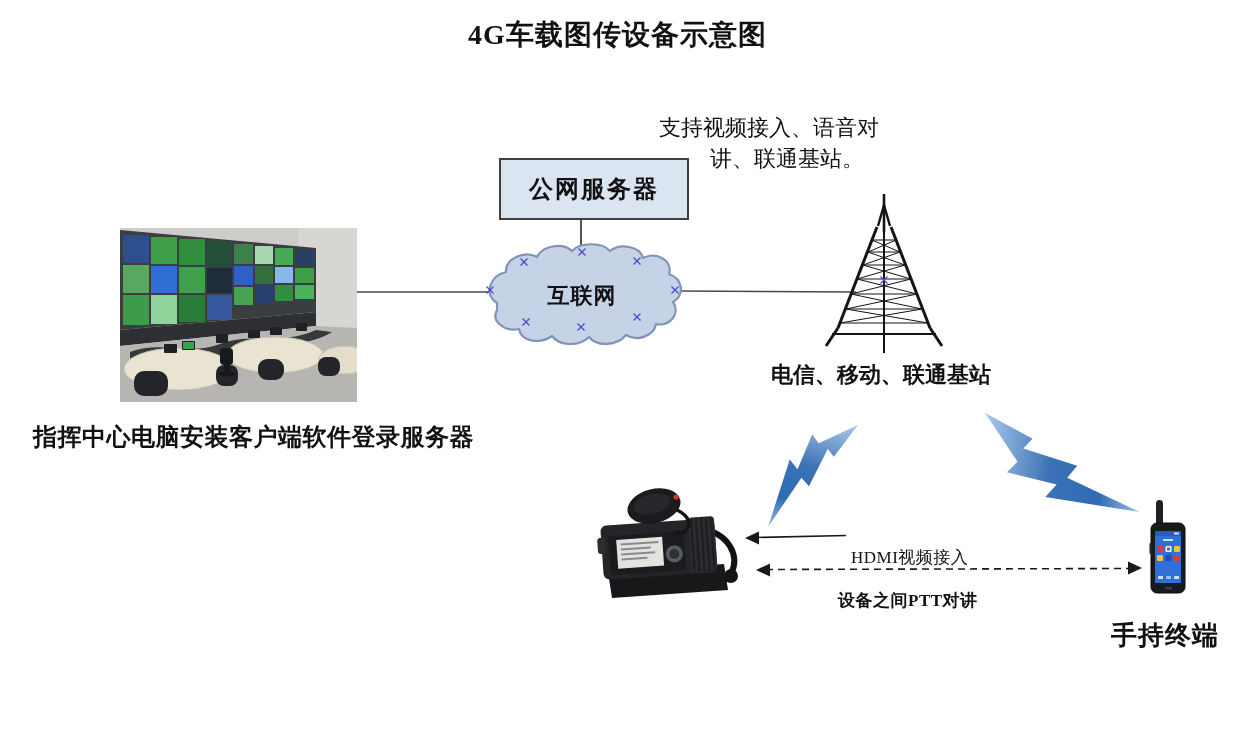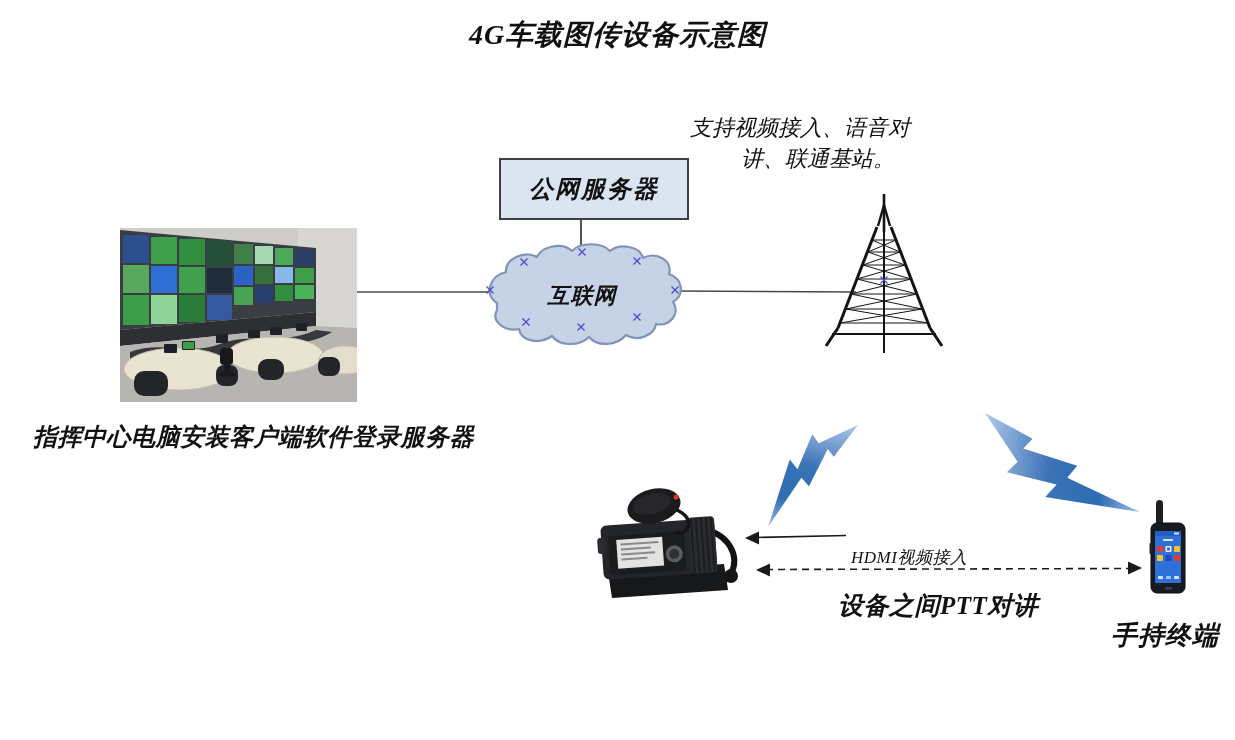--- a/index.html
+++ b/index.html
@@ -1,32 +1,32 @@
 <!DOCTYPE html>
 <html><head>
 <meta charset="utf-8">
 <style>
   html,body{margin:0;padding:0;background:#ffffff;}
   .canvas{
     position:relative;width:1235px;height:740px;background:#ffffff;overflow:hidden;
-    font-family:"Liberation Serif","DejaVu Serif",serif;color:#111;font-style:italic;
+    font-family:"Liberation Serif","DejaVu Serif",serif;color:#111;
   }
   .abs{position:absolute;}
   .diagram-title{
     left:0;top:16px;width:100%;text-align:center;
     font-size:28px;font-weight:700;letter-spacing:1px;
   }
   .server-box{
     left:499px;top:128px;width:186px;height:58px;
     background:#dbe5f1;border:2px solid #3f3f3f;
     display:flex;align-items:center;justify-content:center;
     font-size:24px;font-weight:600;letter-spacing:2px;margin-top:30px;
   }
   .server-note{
-    left:690px;top:112px;width:256px;line-height:31px;
+    left:659px;top:112px;width:256px;line-height:31px;
     font-size:22px;font-weight:500;
   }
   .server-note .l2{text-align:center;}
   .cloud-label{
     left:487px;top:252px;width:190px;height:88px;
     display:flex;align-items:center;justify-content:center;
     font-size:22px;font-weight:600;letter-spacing:1px;
   }
   .photo-caption{
     left:33px;top:421px;width:480px;
@@ -41,21 +41,21 @@
     font-size:26px;font-weight:700;letter-spacing:1px;
   }
   .handheld-label{
     left:1085px;top:618px;width:160px;text-align:center;
     font-size:26px;font-weight:700;letter-spacing:1px;
   }
   .hdmi-label{
     left:851px;top:546px;font-size:17px;font-weight:500;letter-spacing:0.5px;
   }
   .ptt-label{
-    left:838px;top:589px;font-size:25px;font-weight:600;letter-spacing:0.5px;
+    left:838px;top:589px;font-size:17px;font-weight:600;letter-spacing:0.5px;
   }
   svg{display:block;}
 </style>
 </head>
 <body>
 
 <div class="canvas">
 
   <svg class="abs" style="left:0;top:0" width="1235" height="740" viewBox="0 0 1235 740">
     <defs>
@@ -289,20 +289,21 @@
 
   <div class="abs server-note">
     <div class="l1">支持视频接入、语音对</div>
     <div class="l2">讲、联通基站。</div>
   </div>
 
   <div class="abs cloud-label">互联网</div>
 
   <div class="abs photo-caption">指挥中心电脑安装客户端软件登录服务器</div>
 
+  <div class="abs tower-label">电信、移动、联通基站</div>
 
 
   <div class="abs handheld-label">手持终端</div>
 
   <div class="abs hdmi-label">HDMI视频接入</div>
 
   <div class="abs ptt-label">设备之间PTT对讲</div>
 
 </div>
 

